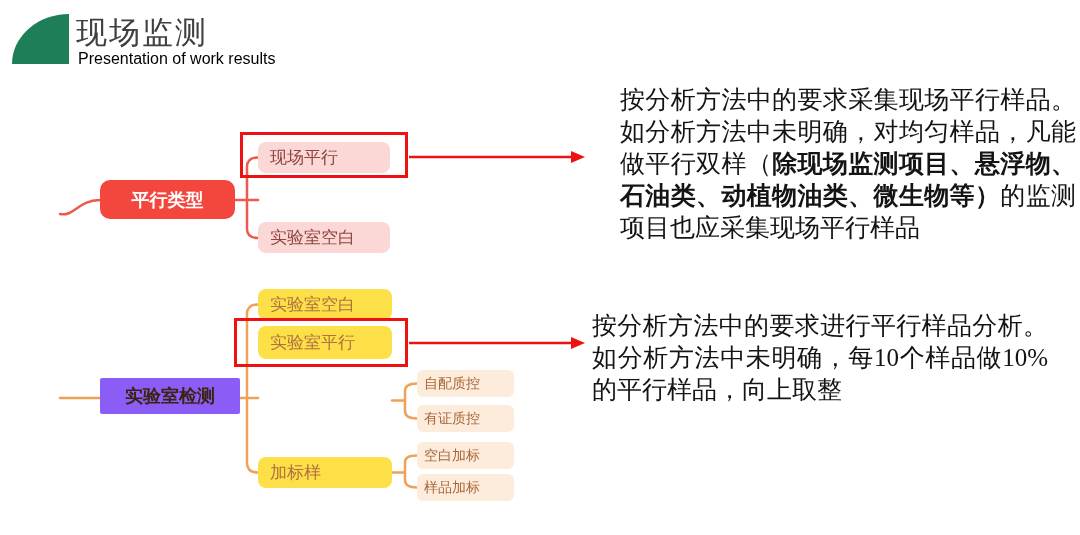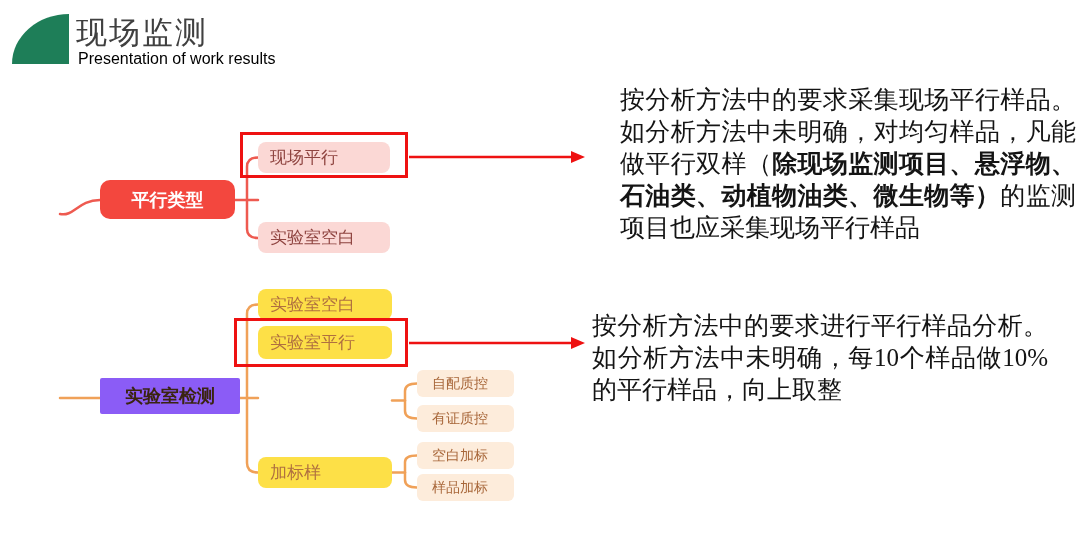--- a/index.html
+++ b/index.html
@@ -33,21 +33,21 @@
   .root2 {
     left:100px; top:378px; width:140px; height:36px;
     background:#8b5cf6; border-radius:2px; justify-content:center;
     color:#3A2410; font-weight:700; font-size:18px;
   }
   .child { border-radius:8px; padding-left:12px; font-size:17px; }
   .pink  { background:#FBD8D5; color:#8F4440; width:132px; height:31px; left:258px; }
   .cream { background:#fde047; color:#B07040; width:134px; height:31px; left:258px; }
   .grand {
     background:#FDECDB; color:#A8673A; border-radius:6px;
-    left:417px; width:97px; height:27px; padding-left:15px; font-size:14px;
+    left:417px; width:97px; height:27px; padding-left:7px; font-size:14px;
   }
   
   .hl {
     position:absolute; border:3px solid #EE1111; background:transparent;
   }
   .hl1 { left:240px; top:132px; width:168px; height:46px; }
   .hl2 { left:234px; top:318px; width:174px; height:49px; }
   
   .note {
     position:absolute; left:592px; width:456px;

